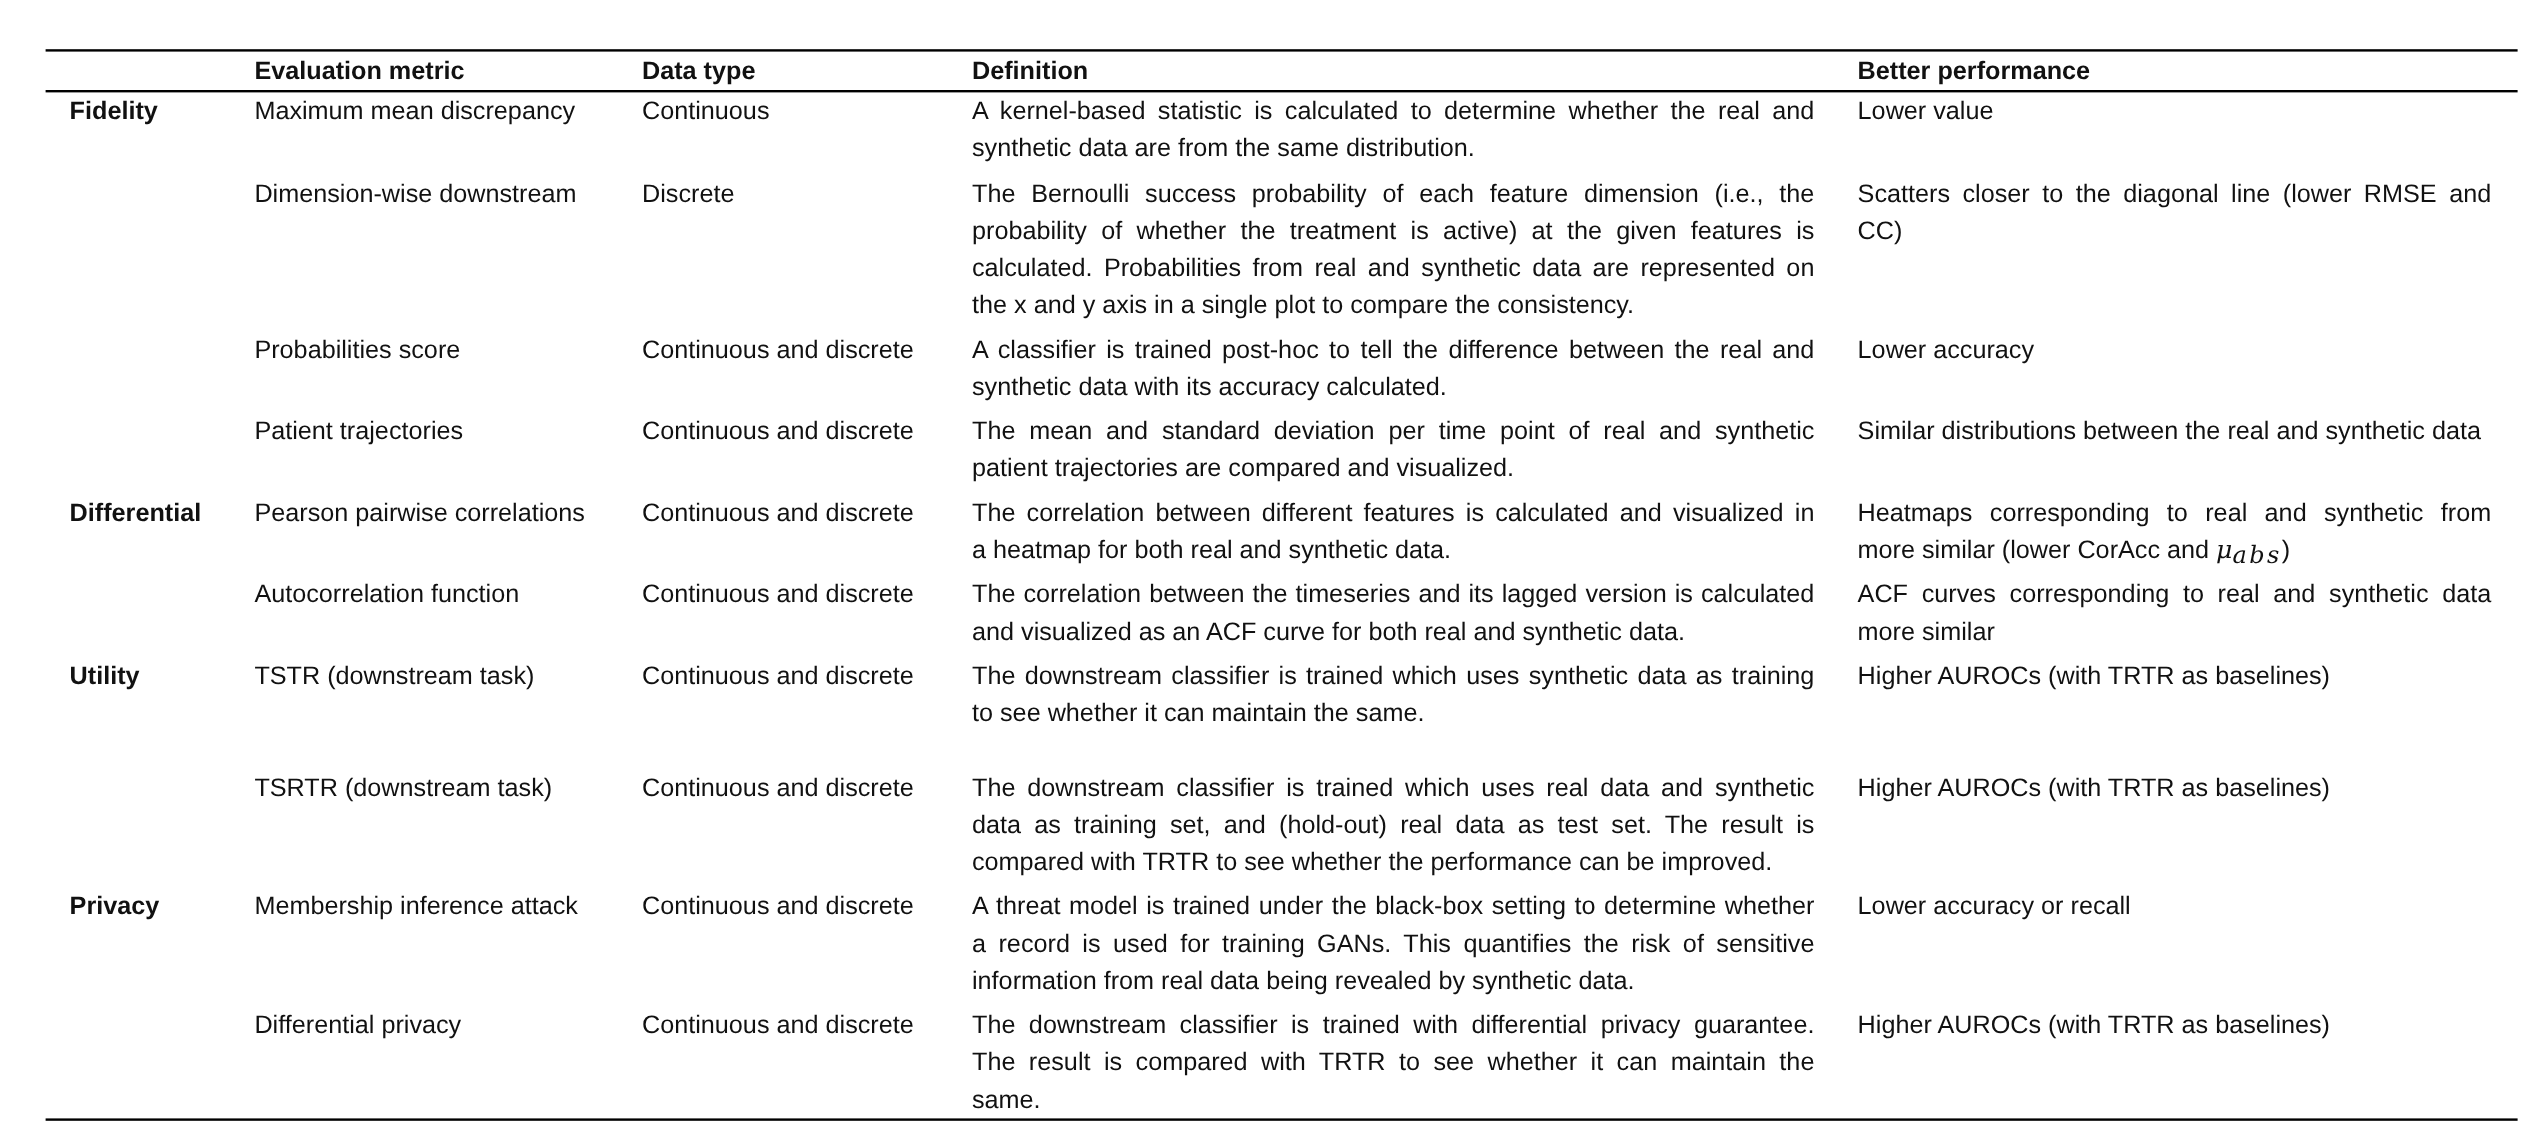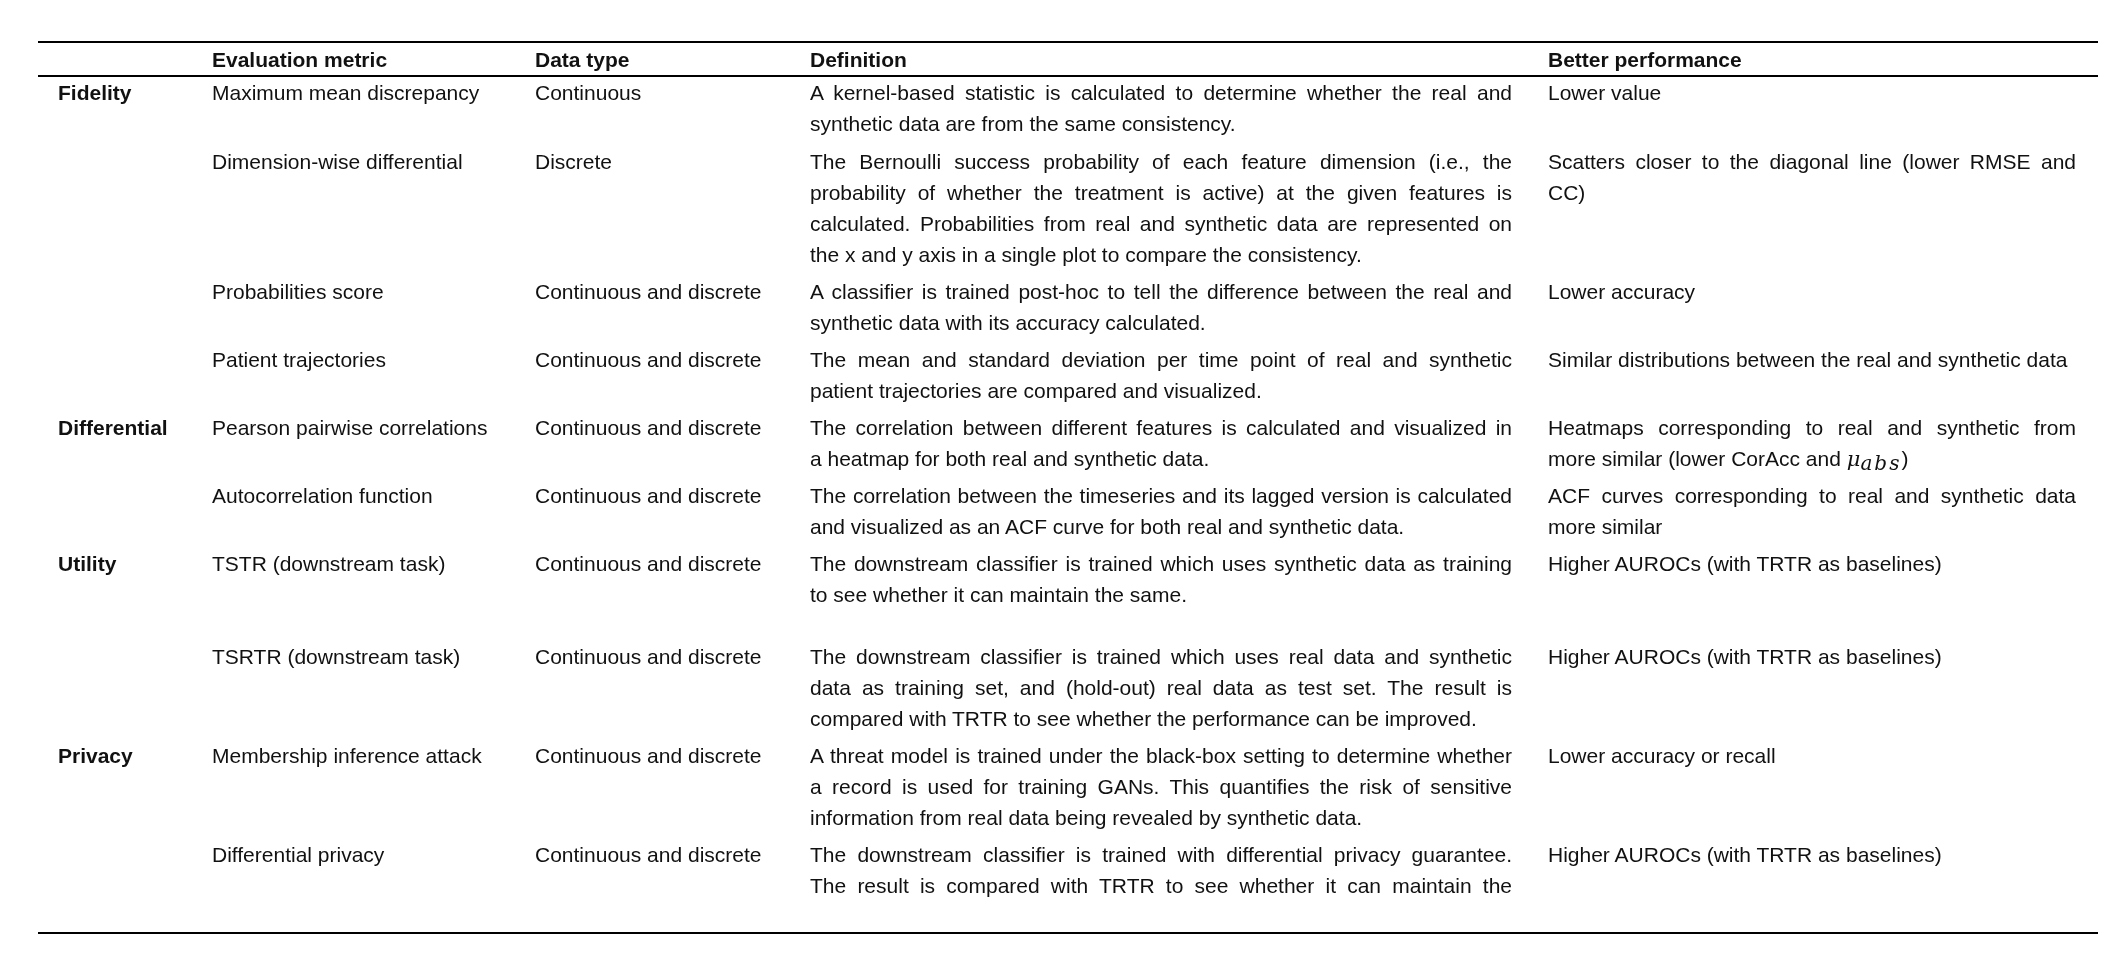--- a/index.html
+++ b/index.html
@@ -45,29 +45,29 @@
     <div class="cell c-perf">Better performance</div>
   </div>
   <div class="rule-thick"></div>
   <div class="body" id="table-body" style="height: 855px;">
       <div class="row" style="height: 69px;">
         <div class="cell c-cat">Fidelity</div>
         <div class="cell c-metric">Maximum mean discrepancy</div>
         <div class="cell c-type">Continuous</div>
         <div class="cell c-def">
           <span class="line">A kernel-based statistic is calculated to determine whether the real and</span>
-          <span class="line last">synthetic data are from the same consistency.</span>
+          <span class="line last">synthetic data are from the same distribution.</span>
         </div>
         <div class="cell c-perf">
           <span class="line last"><span>Lower value</span></span>
         </div>
       </div>
       <div class="row" style="height: 130px;">
         <div class="cell c-cat"></div>
-        <div class="cell c-metric">Dimension-wise differential</div>
+        <div class="cell c-metric">Dimension-wise downstream</div>
         <div class="cell c-type">Discrete</div>
         <div class="cell c-def">
           <span class="line">The Bernoulli success probability of each feature dimension (i.e., the</span>
           <span class="line">probability of whether the treatment is active) at the given features is</span>
           <span class="line">calculated. Probabilities from real and synthetic data are represented on</span>
           <span class="line last">the x and y axis in a single plot to compare the consistency.</span>
         </div>
         <div class="cell c-perf">
           <span class="line"><span>Scatters closer to the diagonal line (lower RMSE and</span></span>
           <span class="line last"><span>CC)</span></span>
@@ -161,20 +161,21 @@
           <span class="line last"><span>Lower accuracy or recall</span></span>
         </div>
       </div>
       <div class="row" style="height: 93px;">
         <div class="cell c-cat"></div>
         <div class="cell c-metric">Differential privacy</div>
         <div class="cell c-type">Continuous and discrete</div>
         <div class="cell c-def">
           <span class="line">The downstream classifier is trained with differential privacy guarantee.</span>
           <span class="line">The result is compared with TRTR to see whether it can maintain the</span>
+          <span class="line last">same.</span>
         </div>
         <div class="cell c-perf">
           <span class="line last"><span>Higher AUROCs (with TRTR as baselines)</span></span>
         </div>
       </div>
     </div>
   <div class="rule-thick" id="bottom-rule"></div>
 </div>
 
 </body></html>

